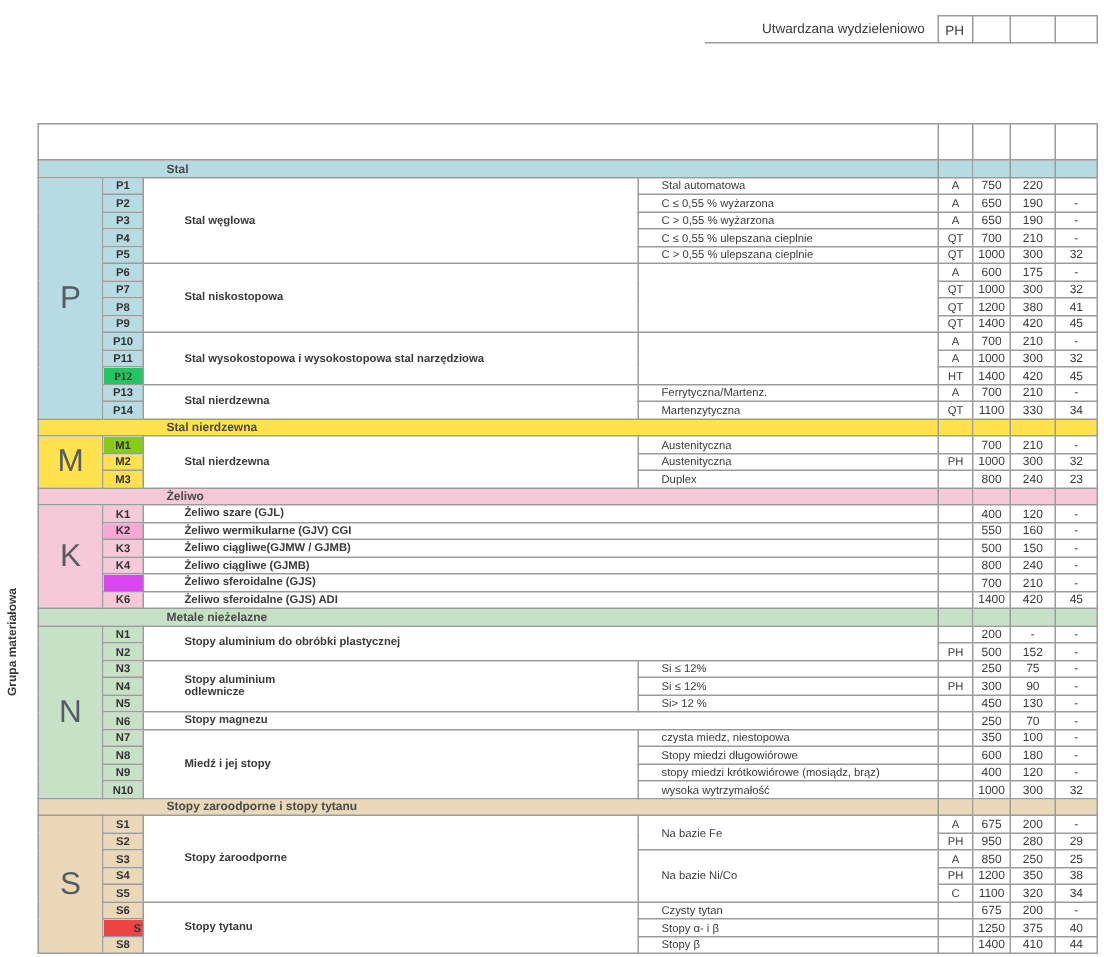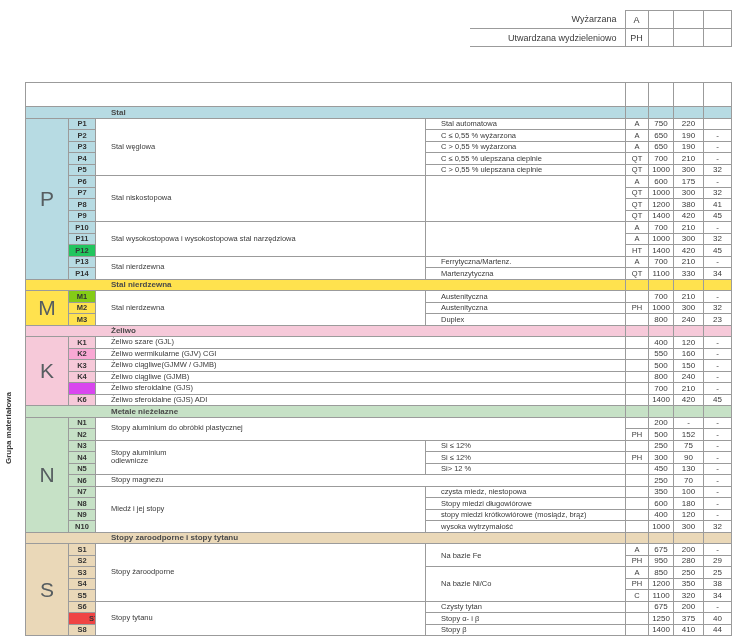--- a/index.html
+++ b/index.html
@@ -21,21 +21,21 @@
   
   .spacer-table { position:absolute; left:25px; top:82px; width:706px; }
   .spacer-table tr { height:24px; }
 
   
   .main-table { position:absolute; left:25px; top:106px; width:706px; }
   .main-table tr { height:11.5px; }
   td.letter { font-size:21px; text-align:center; color:#565d60; font-weight:400; }
   td.code { font-weight:bold; text-align:center; font-size:7.5px; color:#333; }
   td.band-label { font-weight:bold; font-size:8px; padding-left:85px; color:#4a4a4a; }
-  td.group { text-align:left; padding-left:15px; white-space:pre-line; line-height:1.1; font-size:7.5px; }
+  td.group { text-align:left; padding-left:27px; white-space:pre-line; line-height:1.1; font-size:7.5px;font-weight:bold; }
   td.desc  { text-align:left; padding-left:15px; font-size:7.5px; }
   td.treat { text-align:center; font-size:7.5px; }
   td.val   { text-align:center; font-size:8px; }
 
   .side-label {
     position:absolute; left:8px; top:428px;
     transform:translate(-50%,-50%) rotate(-90deg);
     font-size:8px; font-weight:bold; white-space:nowrap; color:#3a3a3a;
   }
 </style>
@@ -46,27 +46,20 @@
 
 <table class="legend-table">
   <colgroup>
       <col style="width:155px">
       <col style="width:23px">
       <col style="width:25px">
       <col style="width:30px">
       <col style="width:28px">
     </colgroup>
   <tbody>
-      <tr>
-        <td class="legend-label">Wyżarzana</td>
-        <td class="legend-code">A</td>
-        <td></td>
-        <td></td>
-        <td></td>
-      </tr>
       <tr>
         <td class="legend-label">Utwardzana wydzieleniowo</td>
         <td class="legend-code">PH</td>
         <td></td>
         <td></td>
         <td></td>
       </tr>
     </tbody>
 </table>
 
@@ -190,21 +183,21 @@
         <td class="val">-</td>
       </tr>
       <tr>
         <td class="code" style="background: rgb(183, 219, 227); margin-top: 44px;">P11</td>
         <td class="treat">A</td>
         <td class="val">1000</td>
         <td class="val">300</td>
         <td class="val">32</td>
       </tr>
       <tr>
-        <td class="code" style="background: #22c55e;">P12</td>
+        <td class="code" style="background: #22c55e; font-family: Liberation Serif, serif;">P12</td>
         <td class="treat">HT</td>
         <td class="val">1400</td>
         <td class="val">420</td>
         <td class="val">45</td>
       </tr>
       <tr>
         <td class="code" style="background: rgb(183, 219, 227);">P13</td>
         <td class="group" rowspan="2">Stal nierdzewna</td>
         <td class="desc" rowspan="1">Ferrytyczna/Martenz.</td>
         <td class="treat">A</td>

